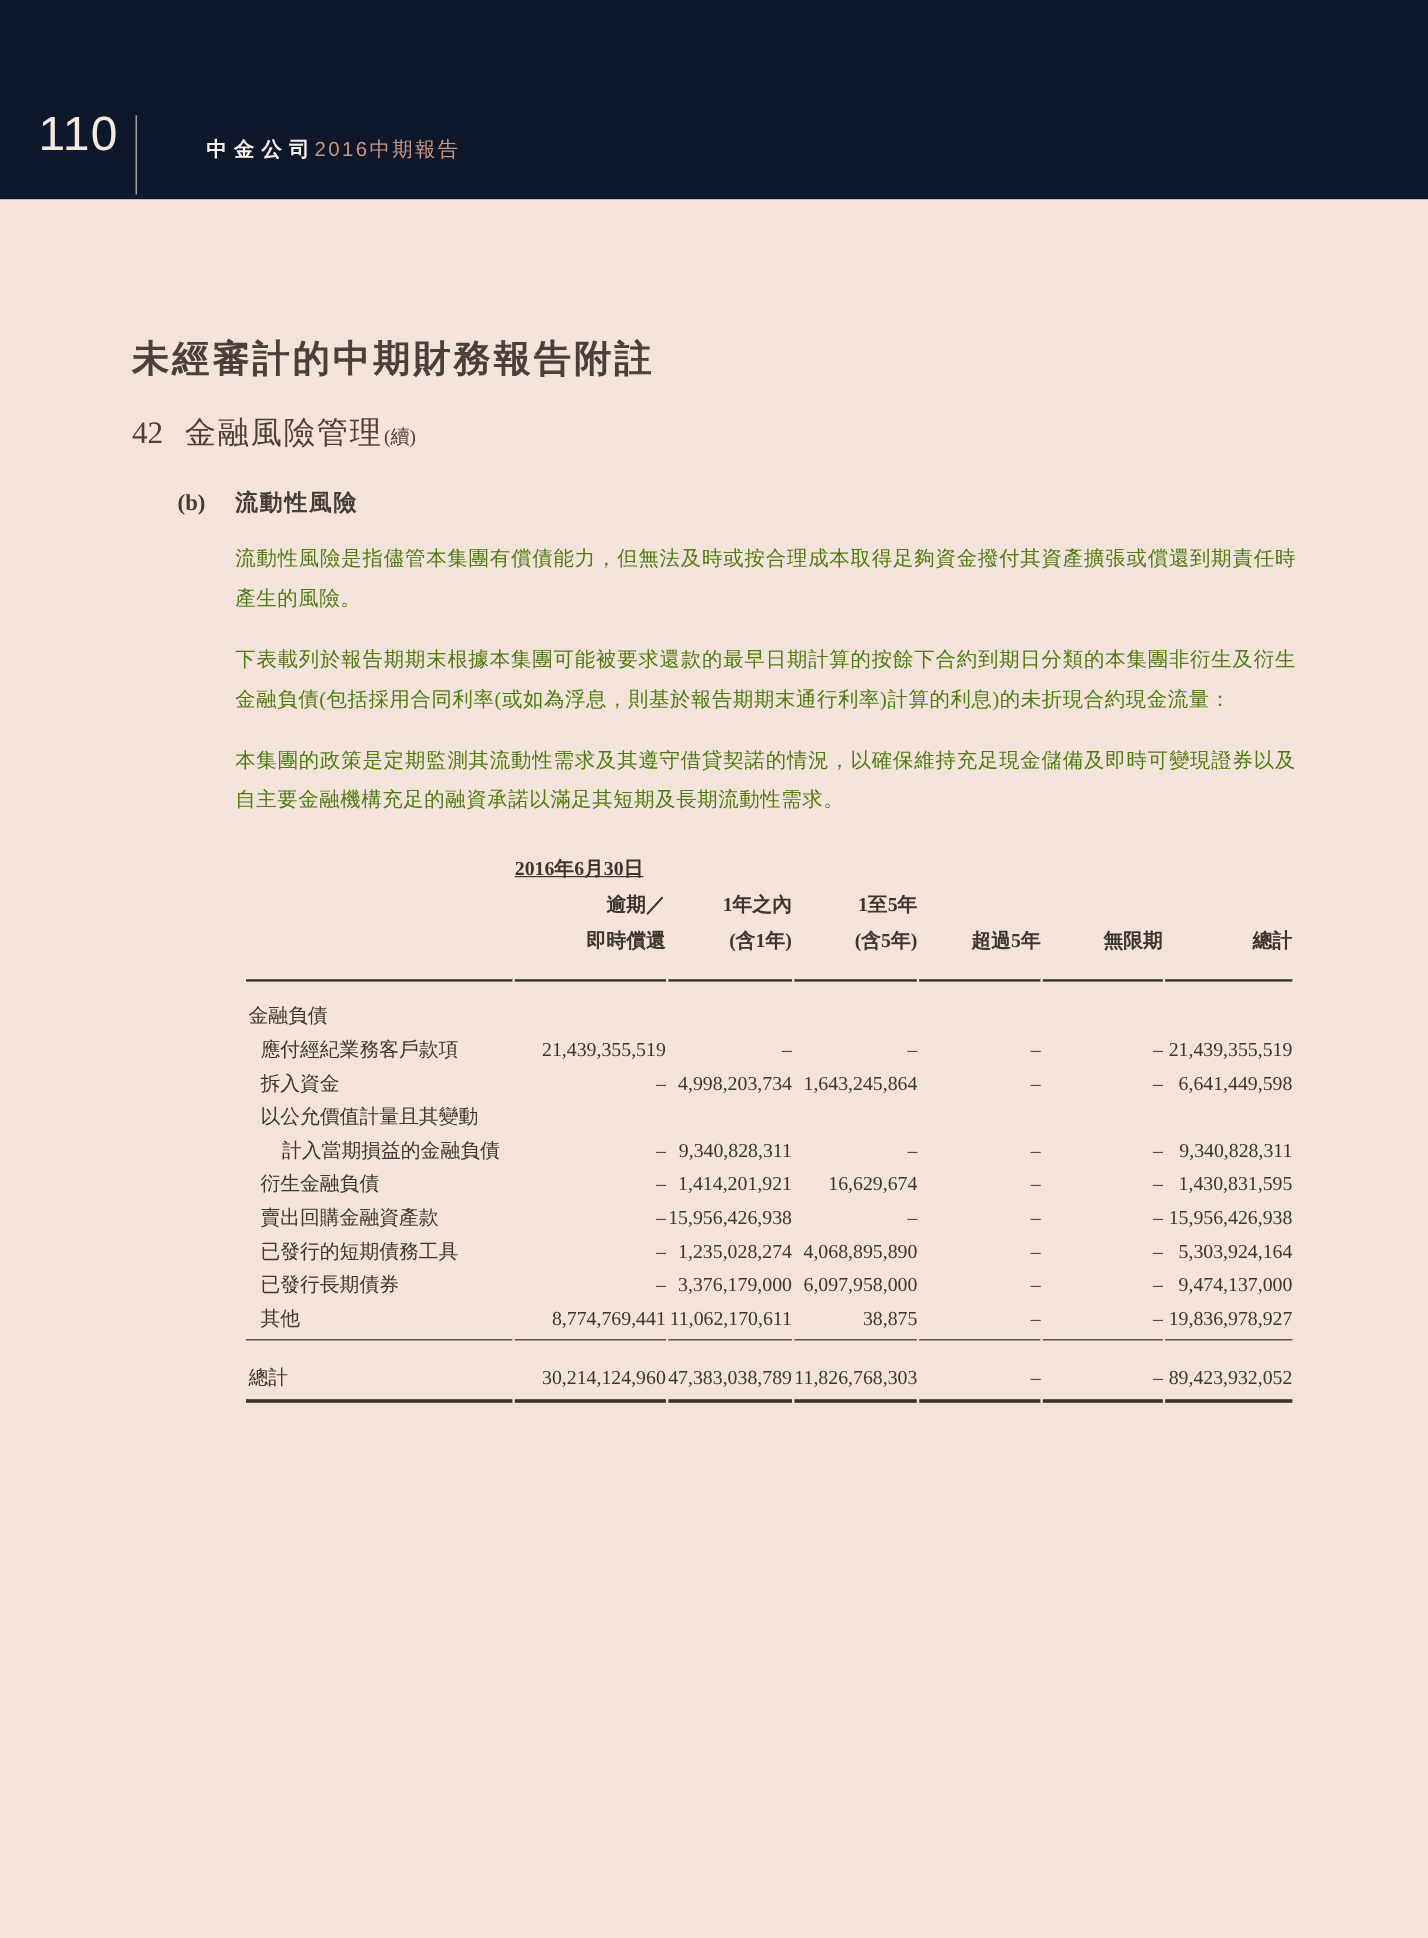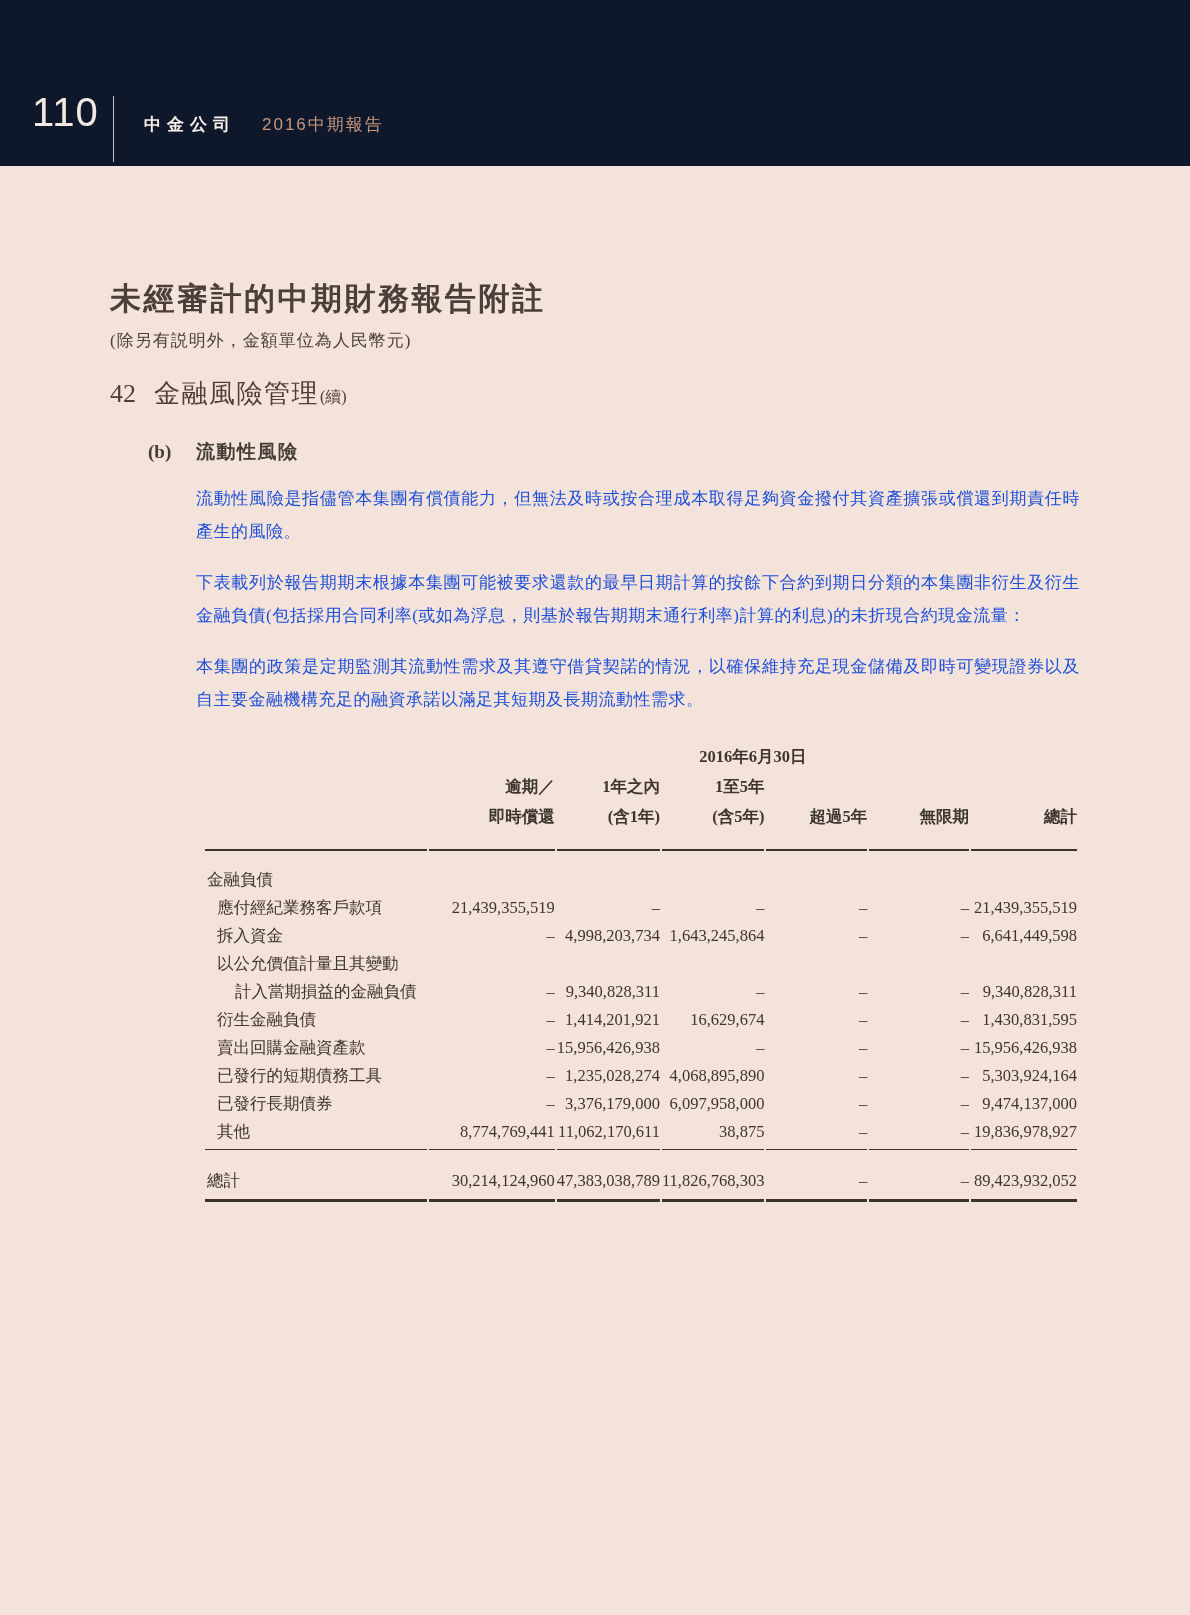--- a/index.html
+++ b/index.html
@@ -11,21 +11,21 @@
   }
   
   .band { position:relative; width:100%; height:166px; background:#0f172a; }
   .page-num {
     position:absolute; left:32px; top:92px;
     font-family:"Liberation Sans","DejaVu Sans",sans-serif;
     font-size:40px; font-weight:400; color:#F3E9E1; letter-spacing:1px; line-height:1;
   }
   .band-divider { position:absolute; left:113px; top:96px; width:1px; height:66px; background:rgba(244,232,224,0.8); }
   .brand {
-    position:absolute; left:144px; top:116px;
+    position:absolute; left:172px; top:116px;
     font-family:"Liberation Sans","DejaVu Sans",sans-serif;
     font-size:17px; font-weight:bold; color:#F6EEE8; letter-spacing:6px; line-height:1;
   }
   .edition {
     position:absolute; left:262px; top:116px;
     font-family:"Liberation Sans","DejaVu Sans",sans-serif;
     font-size:17px; font-weight:400; color:#C69781; letter-spacing:2px; line-height:1;
   }
   
   .content { padding:0 111px 0 110px; }
@@ -34,32 +34,32 @@
   .sec { margin-top:24px; display:flex; align-items:baseline; color:#4C3F36; }
   .sec-no { font-size:26px; margin-right:18px; }
   .sec-title { font-size:26px; letter-spacing:1.5px; }
   .sec-cont { font-size:16px; margin-left:1px; }
   .subsec { margin-top:28px; margin-left:38px; display:flex; align-items:baseline; font-size:19px; font-weight:bold; color:#443D36; }
   .subsec-label { width:48px; }
   .subsec-title { letter-spacing:1.5px; }
   .para {
     margin:17px 0 0 86px; width:884px;
     font-size:17px; line-height:33px; letter-spacing:0.5px;
-    text-align:justify; color:#1d4ed8;
+    text-align:justify; color:#4d7c0f;
   }
   .para + .para { margin-top:18px; }
   
   table.fin {
     margin:32px 0 0 93px; width:876px;
     border-collapse:separate; border-spacing:2px 0;
     font-size:16.5px; color:#3D362F;
   }
   table.fin td { padding:0; line-height:17px; vertical-align:bottom; }
   td.num { text-align:right; white-space:nowrap; }
-  tr.date-row td.date { text-align:center; font-weight:bold; padding-bottom:13px; }
+  tr.date-row td.date { font-weight:bold; padding-bottom:13px;text-decoration:underline; }
   tr.hrow td { font-weight:bold; text-align:right; white-space:nowrap; }
   tr.hrow1 td { padding-bottom:13px; }
   tr.hrow2 td { padding-bottom:24px; border-bottom:2.5px solid #3B342D; }
   td.lbl { text-align:left; white-space:nowrap; }
   td.lbl.section { padding:20px 0 6px 2px; }
   tbody.rows td { padding-top:5.5px; padding-bottom:5.5px; }
   tbody.rows td.lbl.item { padding-left:12px; }
   tbody.rows td.lbl.item-indent { padding-left:30px; }
   tbody.rows tr.rule-below td { border-bottom:1.5px solid #3B342D; padding-bottom:9px; }
   tr.total-row td { padding-top:22px; padding-bottom:10px; border-bottom:3px solid #3B342D; }
@@ -73,21 +73,20 @@
   <div class="band">
     <div class="page-num">110</div>
     <div class="band-divider"></div>
     <div class="brand">中金公司</div>
     <div class="edition">2016中期報告</div>
   </div>
 
   <div class="content">
 
     <div class="doc-title">未經審計的中期財務報告附註</div>
-    <div class="doc-subtitle">(除另有説明外，金額單位為人民幣元)</div>
 
     <div class="sec">
       <span class="sec-no">42</span>
       <span class="sec-title">金融風險管理</span>
       <span class="sec-cont">(續)</span>
     </div>
 
     <div class="subsec">
       <span class="subsec-label">(b)</span>
       <span class="subsec-title">流動性風險</span>

